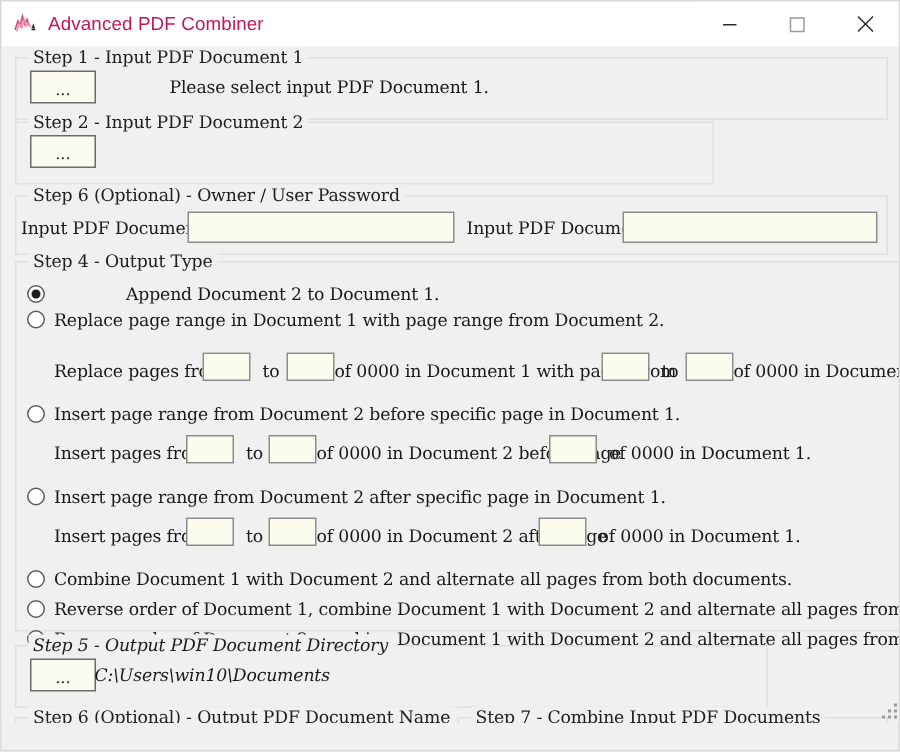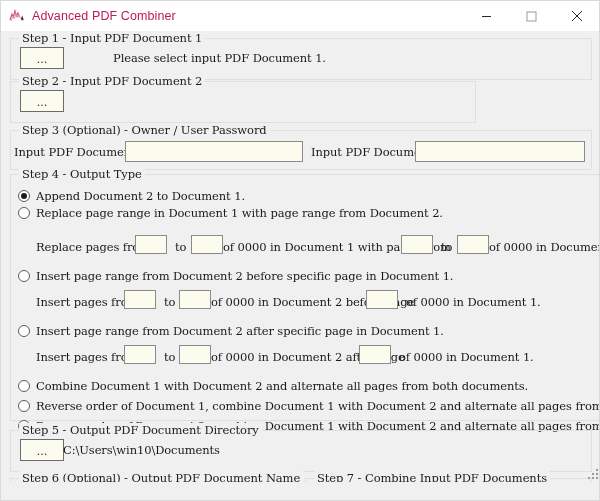--- a/index.html
+++ b/index.html
@@ -247,31 +247,31 @@
       <div class="dots-btn" style="left:9px; top:8px;">...</div>
       <div class="static-text" style="left:70px; top:12px;margin-left:32px;">Please select input PDF Document 1.</div>
     </div>
 
     <div class="group" style="left:9px; top:50px; width:466px; height:42px;padding-left:40px;">
       <div class="legend">Step 2 - Input PDF Document 2</div>
       <div class="dots-btn" style="left:9px; top:8px;">...</div>
     </div>
 
     <div class="group" style="left:9px; top:99px; width:582px; height:40px;">
-      <div class="legend">Step 3 (Optional) - Owner / User Password</div>
+      <div class="legend">Step 6 (Optional) - Owner / User Password</div>
       <div class="static-text" style="left:3px; top:14px;">Input PDF Document 1:</div>
       <input class="txt" style="left: 114px; top: 10px; width: 178px; height: 21px;" value="">
       <div class="static-text" style="left:300px; top:14px;">Input PDF Document 2</div>
       <input class="txt" style="left: 404px; top: 10px; width: 170px; height: 21px;" value="">
     </div>
 
     <div class="group" style="left:9px; top:143px; width:610px; height:247px;">
       <div class="legend">Step 4 - Output Type</div>
 
-      <div class="radio-row" style="left:7px; top:14px;">
+      <div class="radio-row" style="left:7px; top:14px;gap:48px;">
         <span class="radio checked"></span>
         <span class="radio-label">Append Document 2 to Document 1.</span>
       </div>
 
       <div class="radio-row" style="left:7px; top:31px;text-align:center;">
         <span class="radio"></span>
         <span class="radio-label">Replace page range in Document 1 with page range from Document 2.</span>
       </div>
 
       <div class="static-text" style="left:25px; top:65px;">Replace pages from</div>
@@ -317,21 +317,21 @@
         <span class="radio"></span>
         <span class="radio-label">Reverse order of Document 1, combine Document 1 with Document 2 and alternate all pages from both docu</span>
       </div>
 
       <div class="radio-row" style="left:7px; top:244px;">
         <span class="radio"></span>
         <span class="radio-label">Reverse order of Document 2, combine Document 1 with Document 2 and alternate all pages from both docu</span>
       </div>
     </div>
 
-    <div class="group" style="left:9px; top:399px; width:582px; height:42px;">
+    <div class="group" style="left:9px; top:399px; width:502px; height:42px;font-style:italic;">
       <div class="legend">Step 5 - Output PDF Document Directory</div>
       <div class="dots-btn" style="left:9px; top:8px;">...</div>
       <div class="static-text" style="left:52px; top:12px;">C:\Users\win10\Documents</div>
     </div>
 
     <div class="group" style="left:9px; top:447px; width:287px; height:42px;">
       <div class="legend">Step 6 (Optional) - Output PDF Document Name</div>
 
     </div>
 

